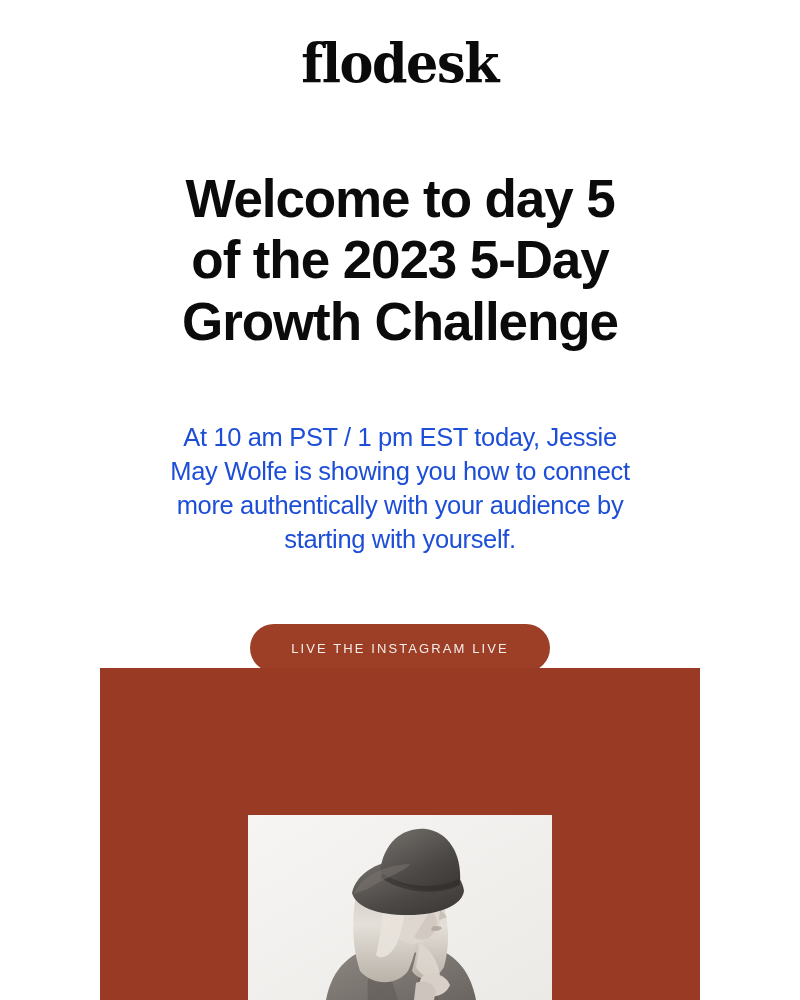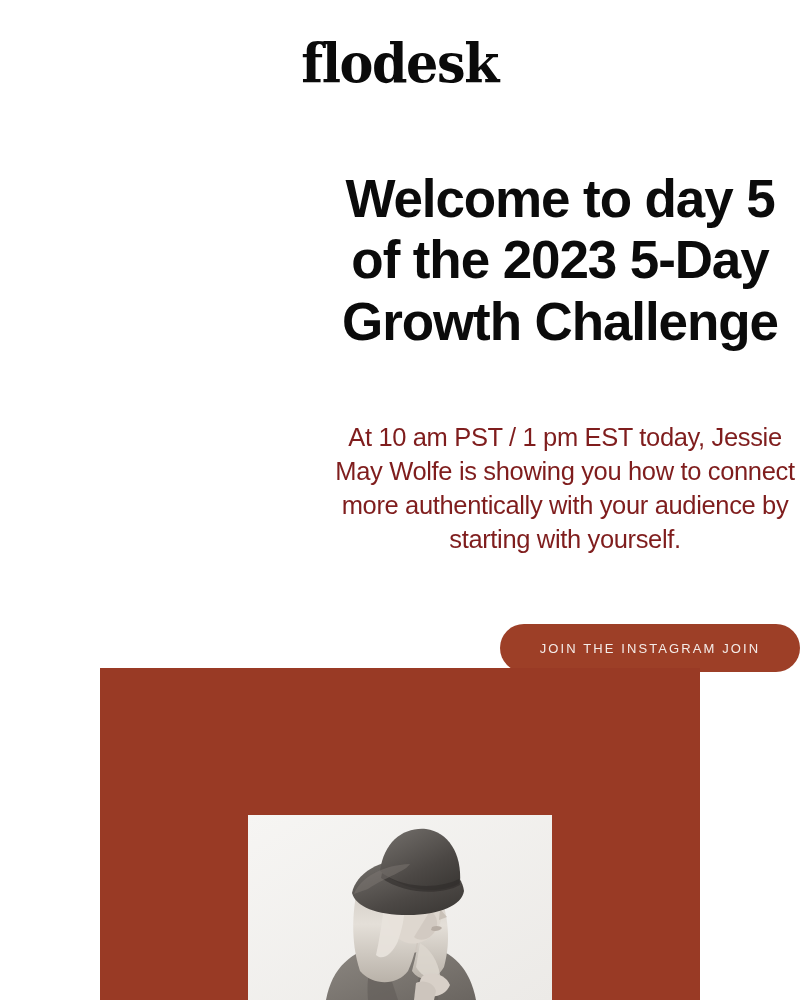--- a/index.html
+++ b/index.html
@@ -15,21 +15,21 @@
     overflow: hidden;
   }
 
   .email {
     width: 800px;
     height: 1000px;
     background: #ffffff;
     position: relative;
     display: flex;
     flex-direction: column;
-    align-items: flex-end;
+    align-items: center;
   }
 
   
   .logo-block {
     width: 100%;
     display: flex;
     justify-content: center;
     margin-top: 36px;
   }
   .logo-wordmark {
@@ -58,21 +58,21 @@
 
   
   .body-copy {
     width: 470px;
     margin-top: 33px;
     text-align: center;
     font-size: 25.5px;
     font-weight: 400;
     line-height: 1.33;
     letter-spacing: -0.35px;
-    color: #7f1d1d;
+    color: #1d4ed8;
   }
 
   
   .cta-wrap {
     margin-top: 42px;
     display: flex;
     justify-content: center;
   }
   .cta-button {
     width: 300px;
@@ -133,21 +133,21 @@
 
   <div class="logo-block">
     <div class="logo-wordmark">flodesk</div>
   </div>
 
   <h1 class="headline">Welcome to day 5 of the 2023 5-Day Growth Challenge</h1>
 
   <p class="body-copy">At 10 am PST / 1 pm EST today, Jessie May Wolfe is showing you how to connect more authentically with your audience by starting with yourself.</p>
 
   <div class="cta-wrap">
-    <button class="cta-button">JOIN THE INSTAGRAM JOIN</button>
+    <button class="cta-button">LIVE THE INSTAGRAM LIVE</button>
   </div>
 
   <div class="hero-block">
     <div class="hero-photo">
       <div class="photo-figure">
         <svg viewBox="0 0 304 185" preserveAspectRatio="xMidYMid slice" aria-hidden="true">
           <defs>
             <linearGradient id="hairGrad" x1="0" y1="0" x2="0" y2="1">
               <stop offset="0%" stop-color="#cfc9c2"></stop>
               <stop offset="45%" stop-color="#e4dfd8"></stop>

